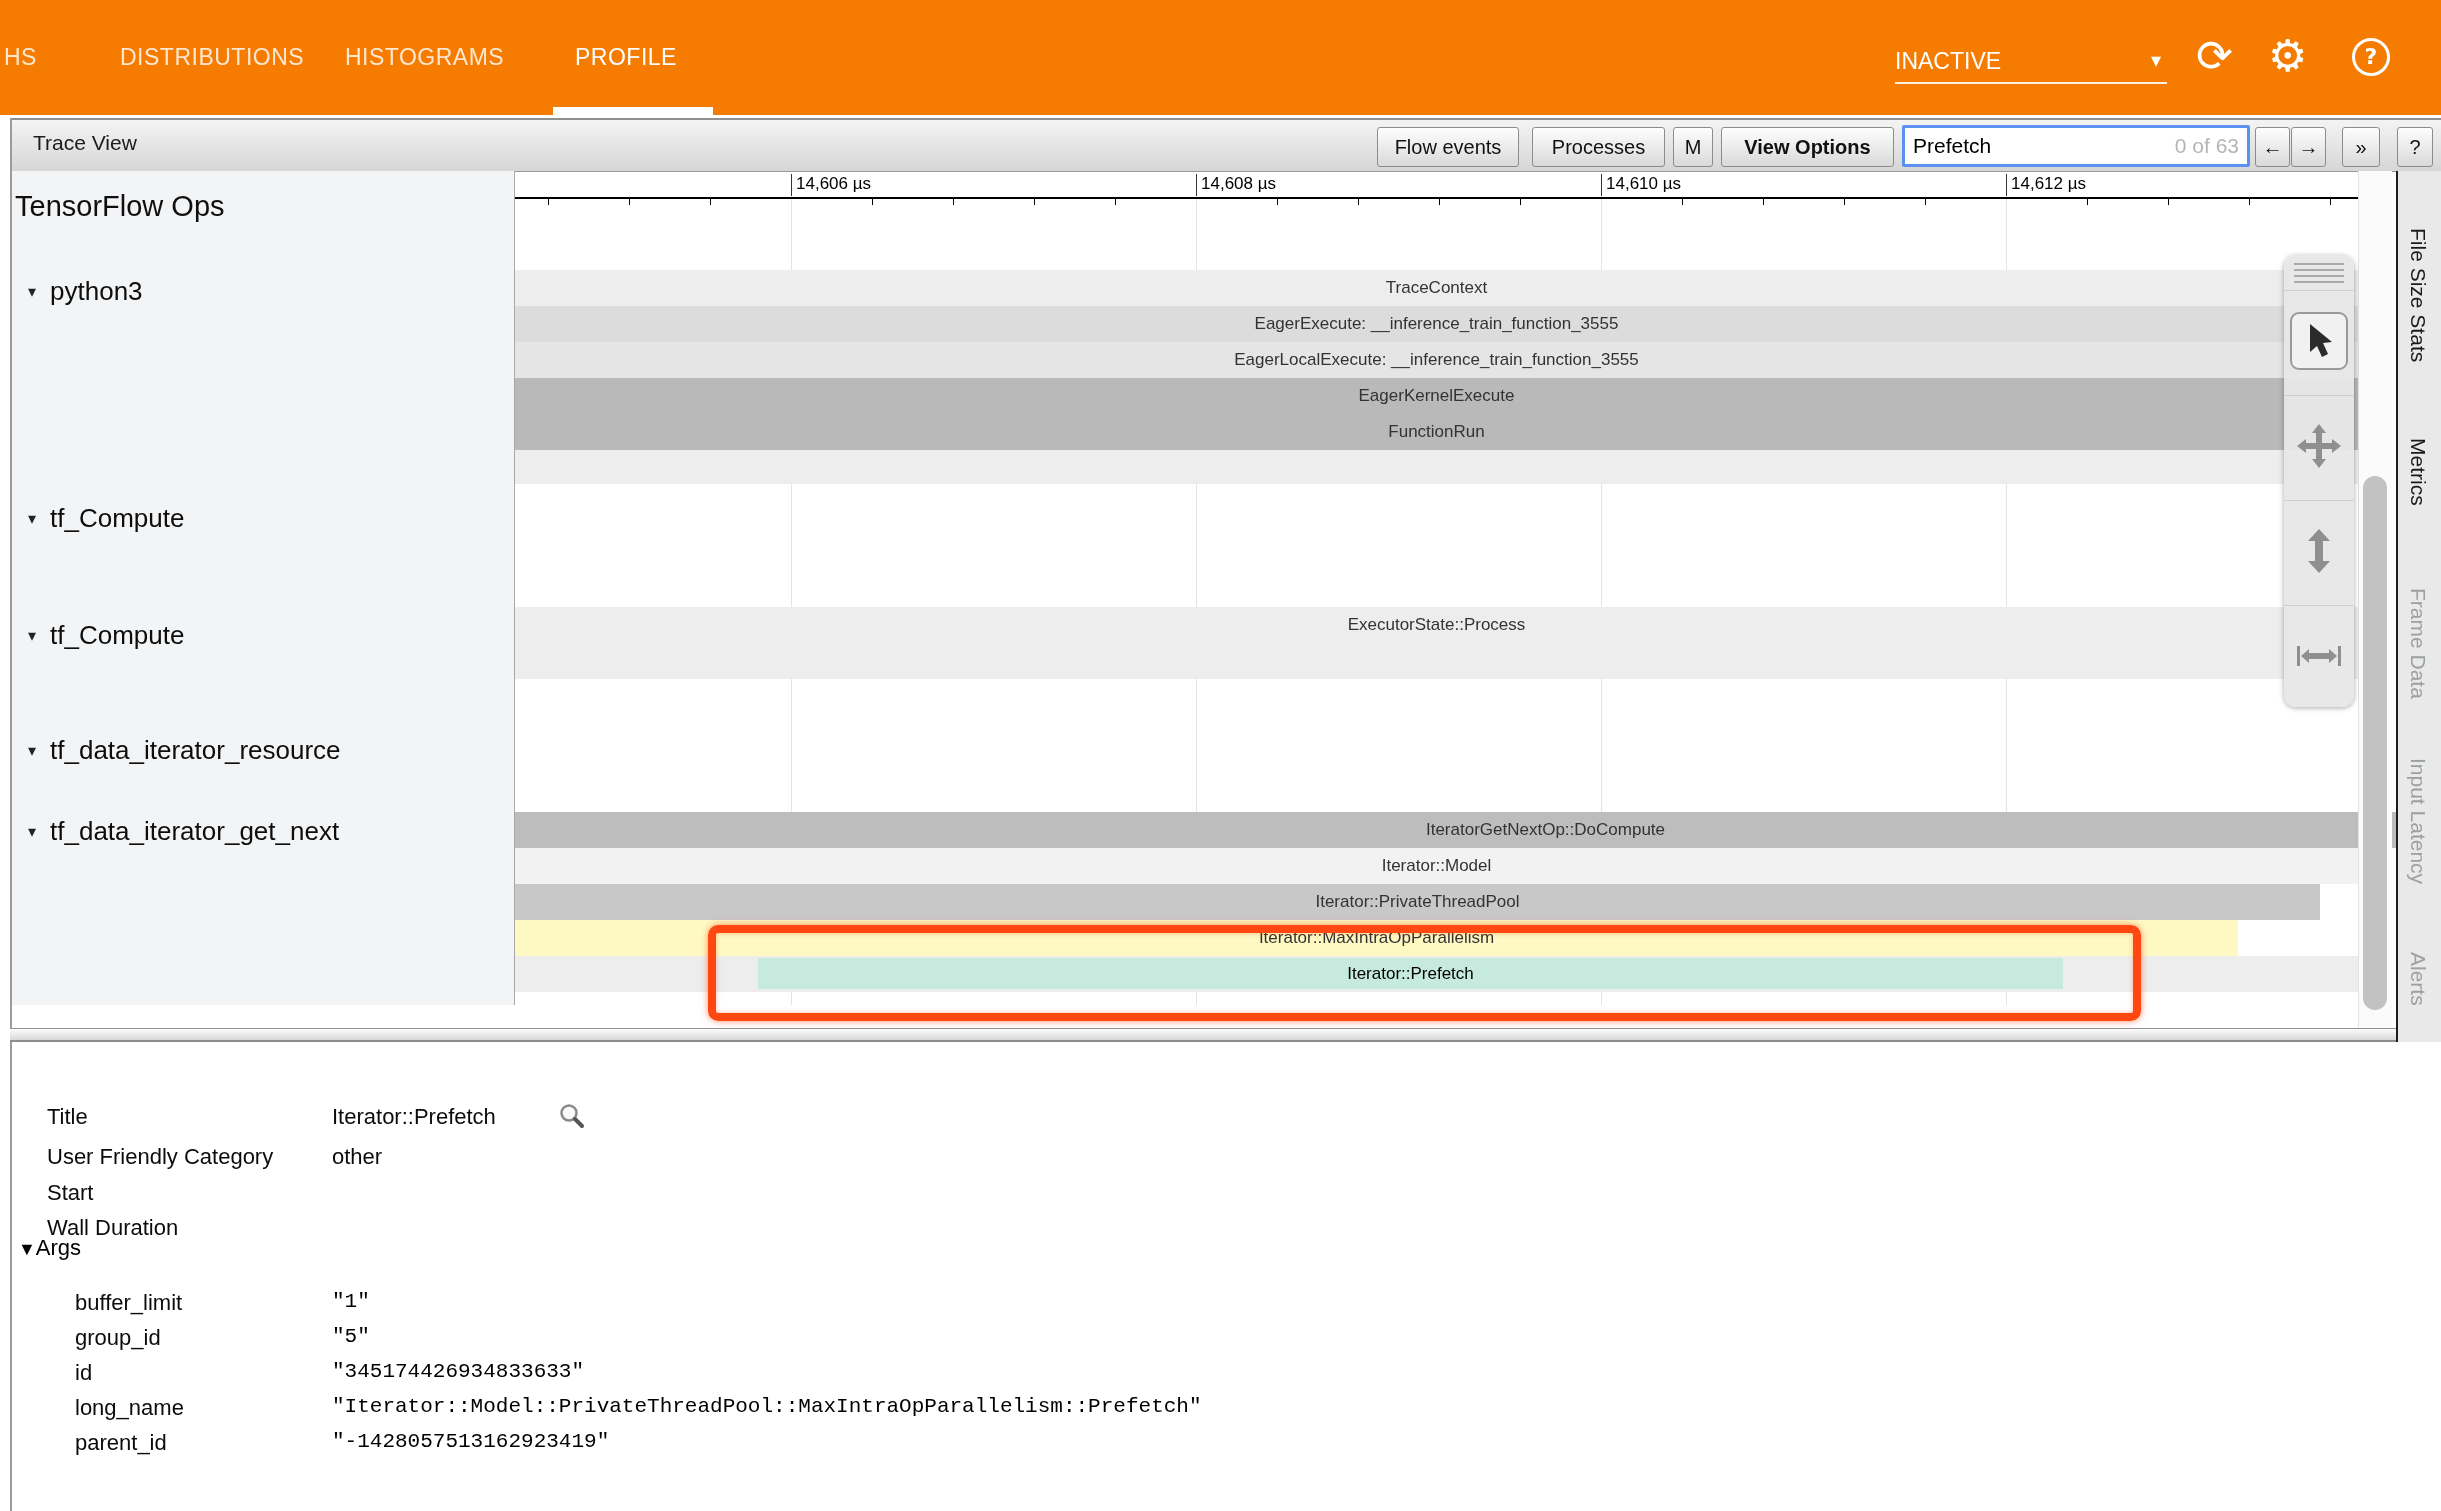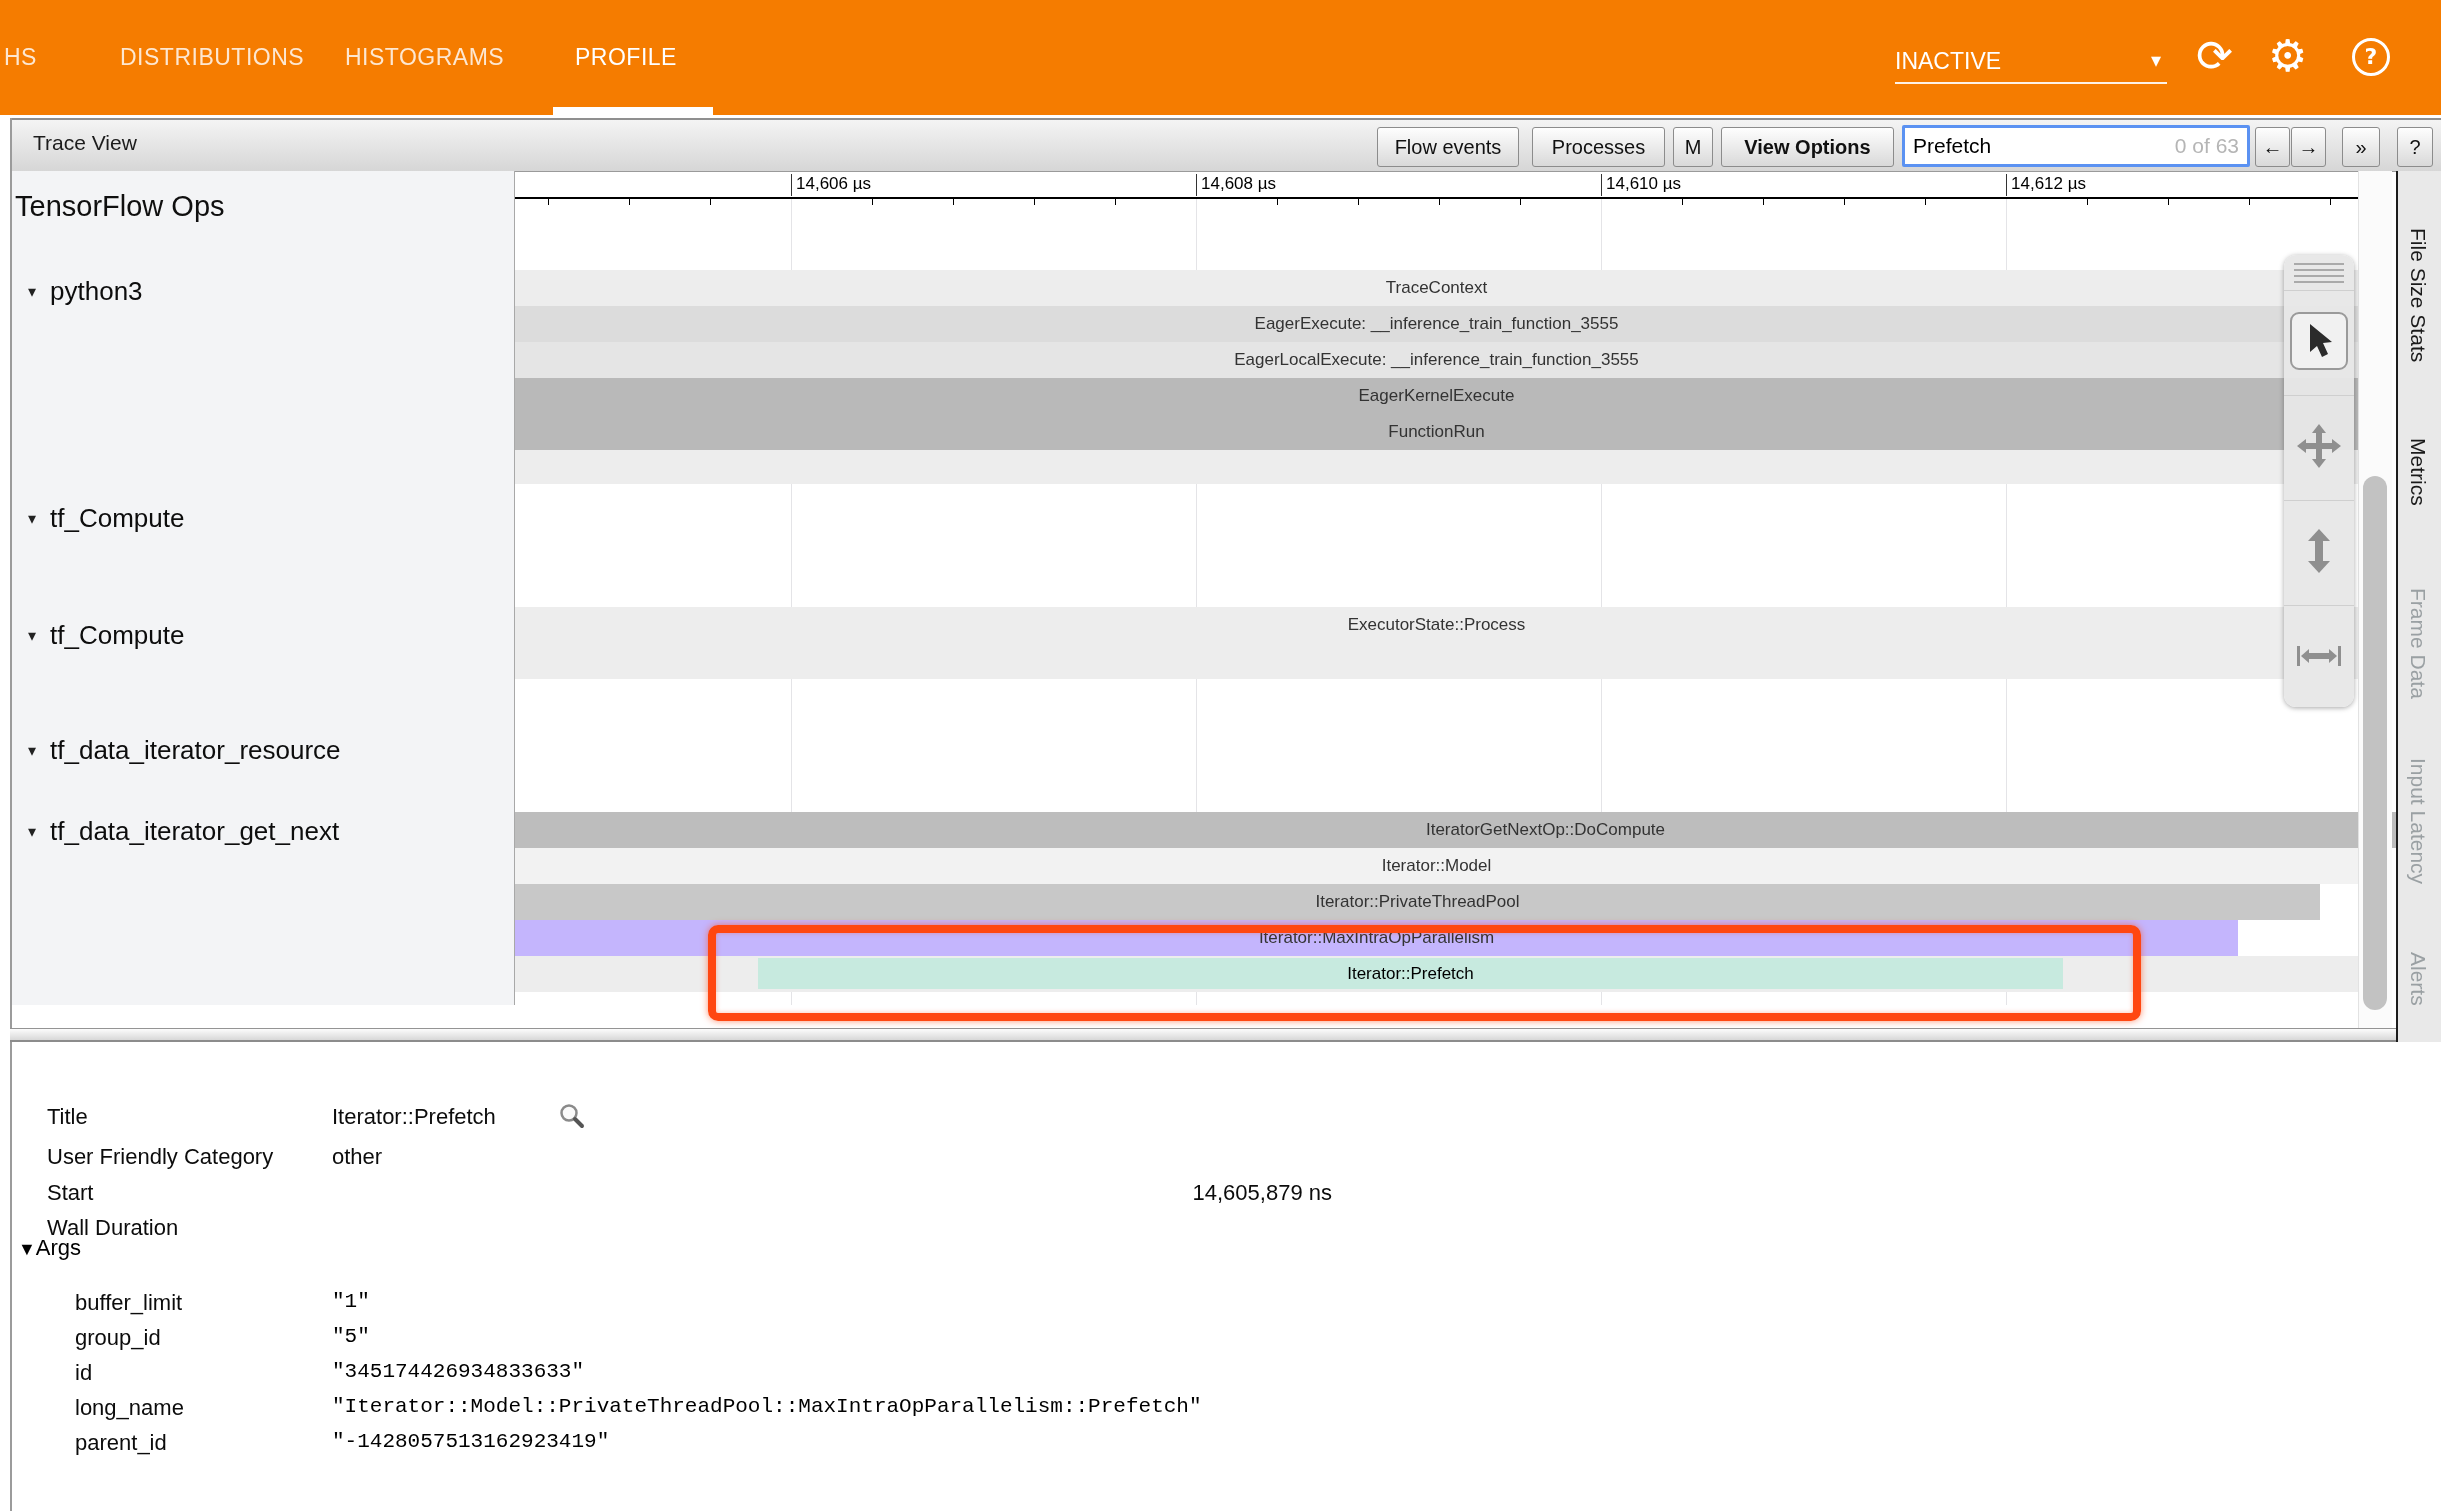--- a/index.html
+++ b/index.html
@@ -206,21 +206,21 @@
       <div class="bar" style="left: 515px; top: 306px; width: 1843px; height: 36px; background: rgb(220, 220, 220);">EagerExecute: __inference_train_function_3555</div>
       <div class="bar" style="left: 515px; top: 342px; width: 1843px; height: 36px; background: #e5e5e5;">EagerLocalExecute: __inference_train_function_3555</div>
       <div class="bar" style="left: 515px; top: 378px; width: 1843px; height: 36px; background: rgb(185, 185, 185);">EagerKernelExecute</div>
       <div class="bar" style="left: 515px; top: 414px; width: 1843px; height: 36px; background: rgb(185, 185, 185);">FunctionRun</div>
       <div class="bar" style="left: 515px; top: 450px; width: 1843px; height: 34px; background: rgb(237, 237, 237);"></div>
       <div class="bar" style="left: 515px; top: 607px; width: 1843px; height: 36px; background: rgb(237, 237, 237);">ExecutorState::Process</div>
       <div class="bar" style="left: 515px; top: 643px; width: 1843px; height: 36px; background: rgb(237, 237, 237);"></div>
       <div class="bar" style="left: 515px; top: 812px; width: 2061px; height: 36px; background: rgb(189, 189, 189);">IteratorGetNextOp::DoCompute</div>
       <div class="bar" style="left: 515px; top: 848px; width: 1843px; height: 36px; background: rgb(242, 242, 242);">Iterator::Model</div>
       <div class="bar" style="left: 515px; top: 884px; width: 1805px; height: 36px; background: rgb(200, 200, 200);">Iterator::PrivateThreadPool</div>
-      <div class="bar" style="left: 515px; top: 920px; width: 1723px; height: 36px; background: #c4b5fd;">Iterator::MaxIntraOpParallelism</div>
+      <div class="bar" style="left: 515px; top: 920px; width: 1723px; height: 36px; background: #fef9c3;">Iterator::MaxIntraOpParallelism</div>
       <div class="bar" style="left: 515px; top: 956px; width: 1843px; height: 36px; background: rgb(237, 237, 237);"></div>
       <div class="bar sel" style="left: 758px; top: 958px; width: 1305px; height: 31px; background: rgb(199, 234, 223);">Iterator::Prefetch</div>
     </div>
 
 
   <div id="tracks">
       <div class="track-label" style="top: 276px;">
         <span class="tri">▾</span>
         <span>python3</span>
       </div>
@@ -298,21 +298,20 @@
   <div class="abs" id="details-body">
       <div class="drow-label" style="top: 12px;">Title</div>
       <div class="drow-value" style="top: 12px;">Iterator::Prefetch</div>
       <div id="mag-icon" style="top: 10px;"><svg width="28" height="28" viewBox="0 0 28 28">
           <circle cx="11" cy="11" r="7.5" fill="#fafafa" stroke="#8a8a8a" stroke-width="2.5"></circle>
           <line x1="17" y1="17" x2="24" y2="24" stroke="#555" stroke-width="4" stroke-linecap="round"></line>
         </svg></div>
       <div class="drow-label" style="top: 52px;">User Friendly Category</div>
       <div class="drow-value" style="top: 52px;">other</div>
       <div class="drow-label" style="top: 88px;">Start</div>
-      <div class="drow-value right" style="top: 88px;">14,605,879 ns</div>
       <div class="drow-label" style="top: 123px;">Wall Duration</div>
       <div id="args-row" style="top: 143px;"><span style="font-size: 18px;">▼</span><span>Args</span></div>
       <div class="arg-key" style="top: 198px;">buffer_limit</div>
       <div class="arg-val" style="top: 198px;">"1"</div>
       <div class="arg-key" style="top: 233px;">group_id</div>
       <div class="arg-val" style="top: 233px;">"5"</div>
       <div class="arg-key" style="top: 268px;">id</div>
       <div class="arg-val" style="top: 268px;">"345174426934833633"</div>
       <div class="arg-key" style="top: 303px;">long_name</div>
       <div class="arg-val" style="top: 303px;">"Iterator::Model::PrivateThreadPool::MaxIntraOpParallelism::Prefetch"</div>

